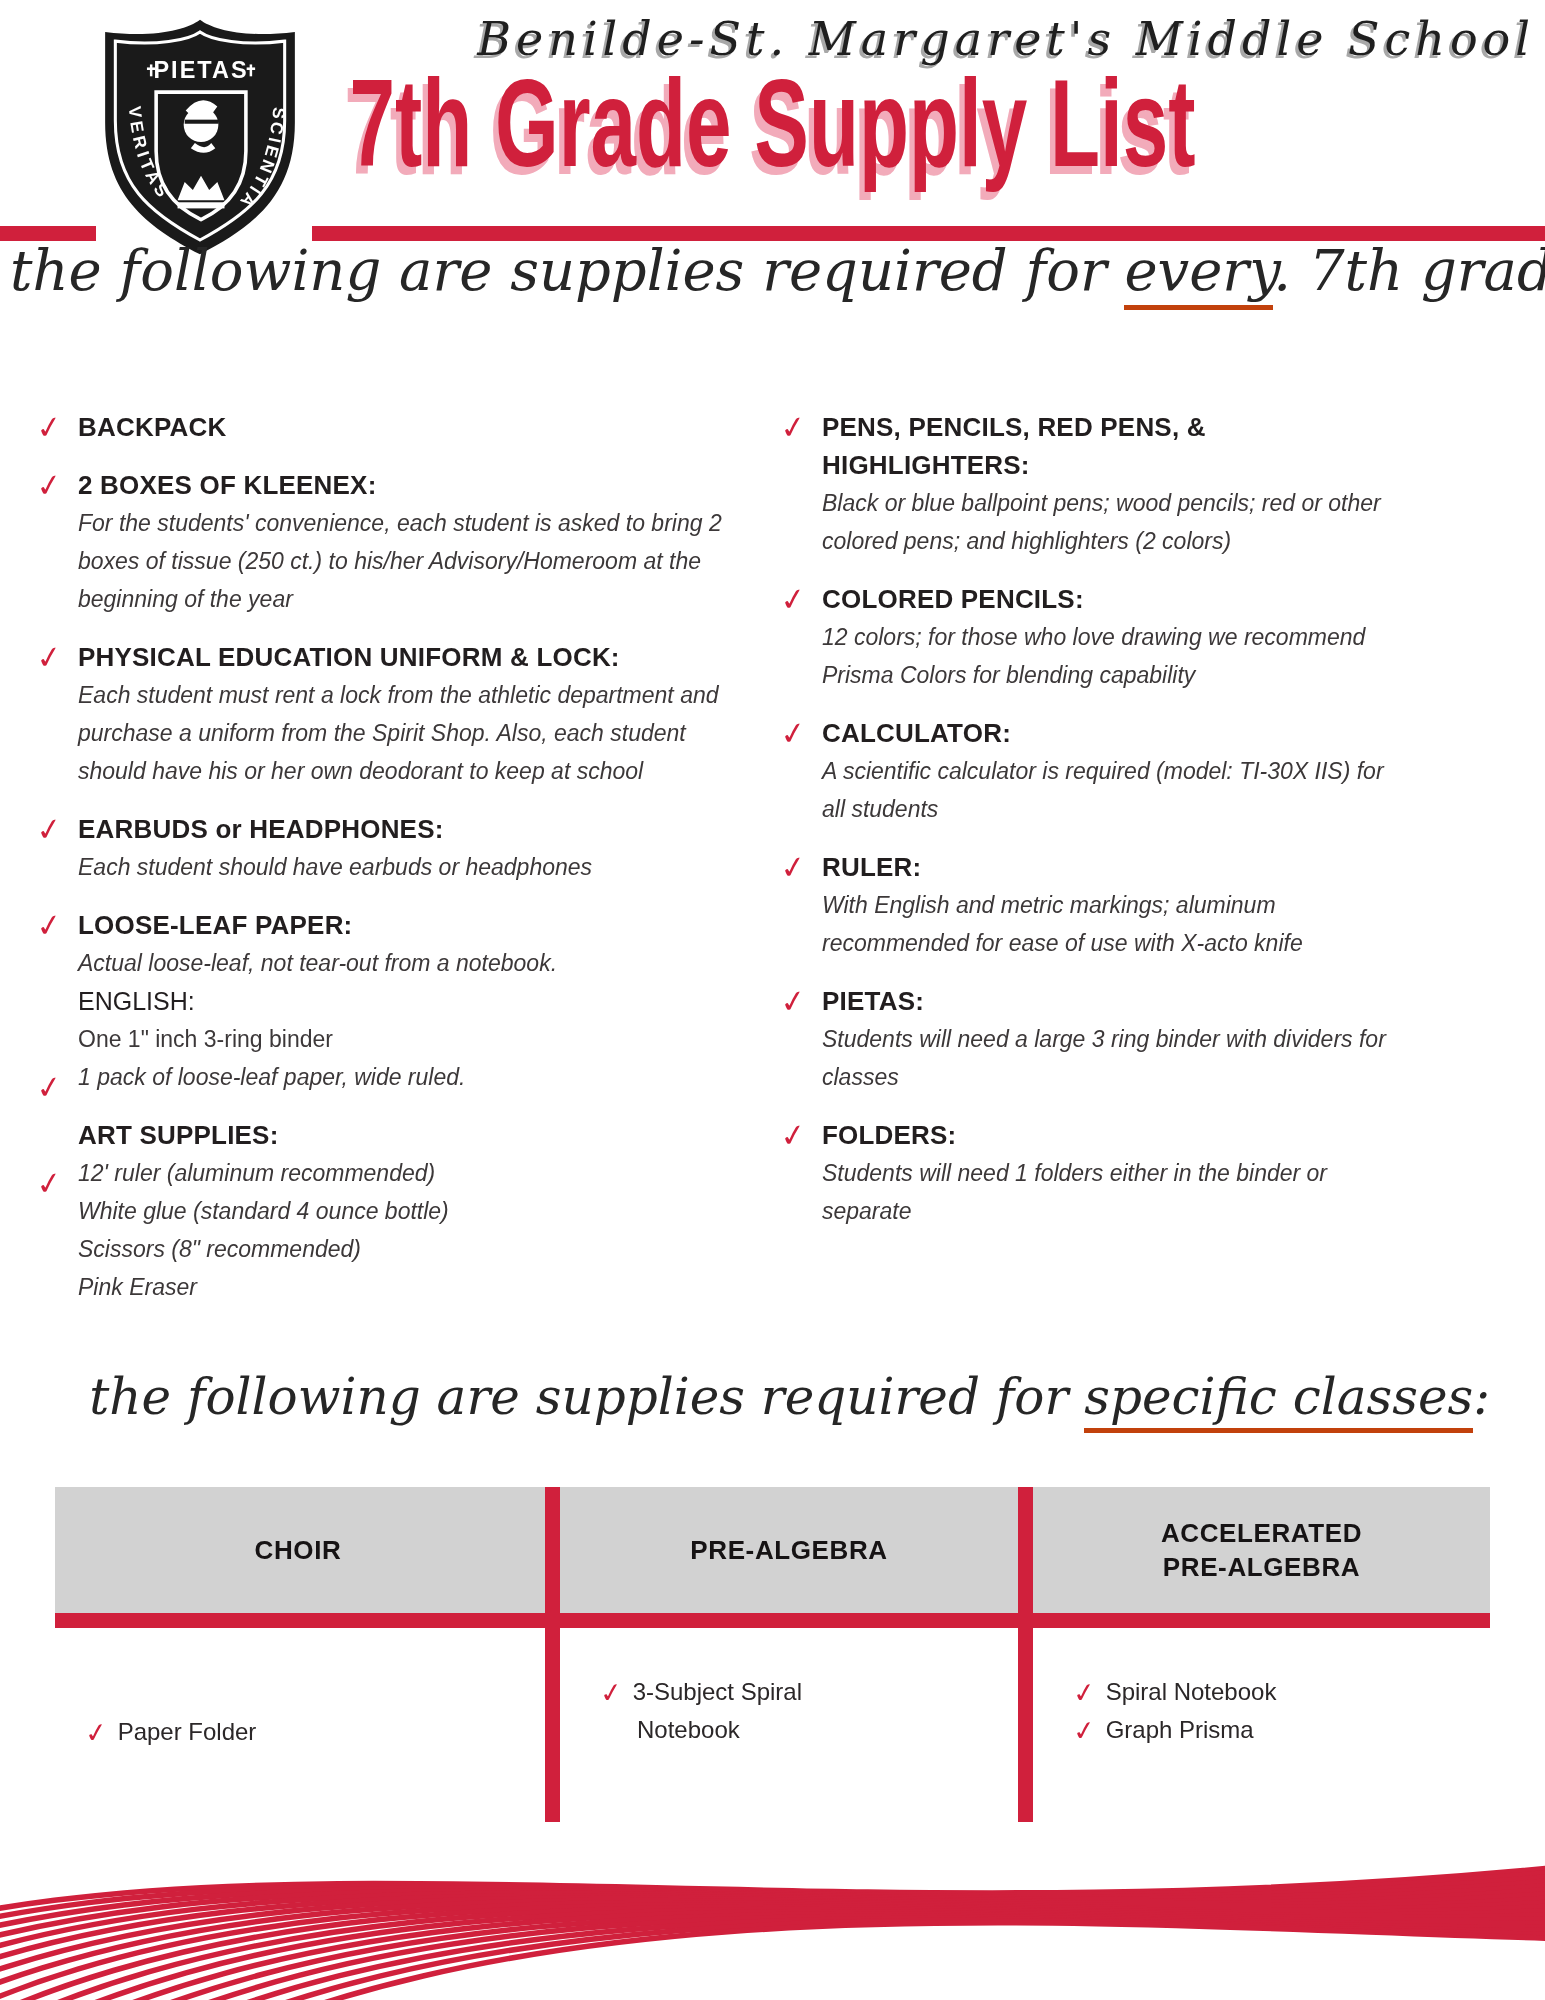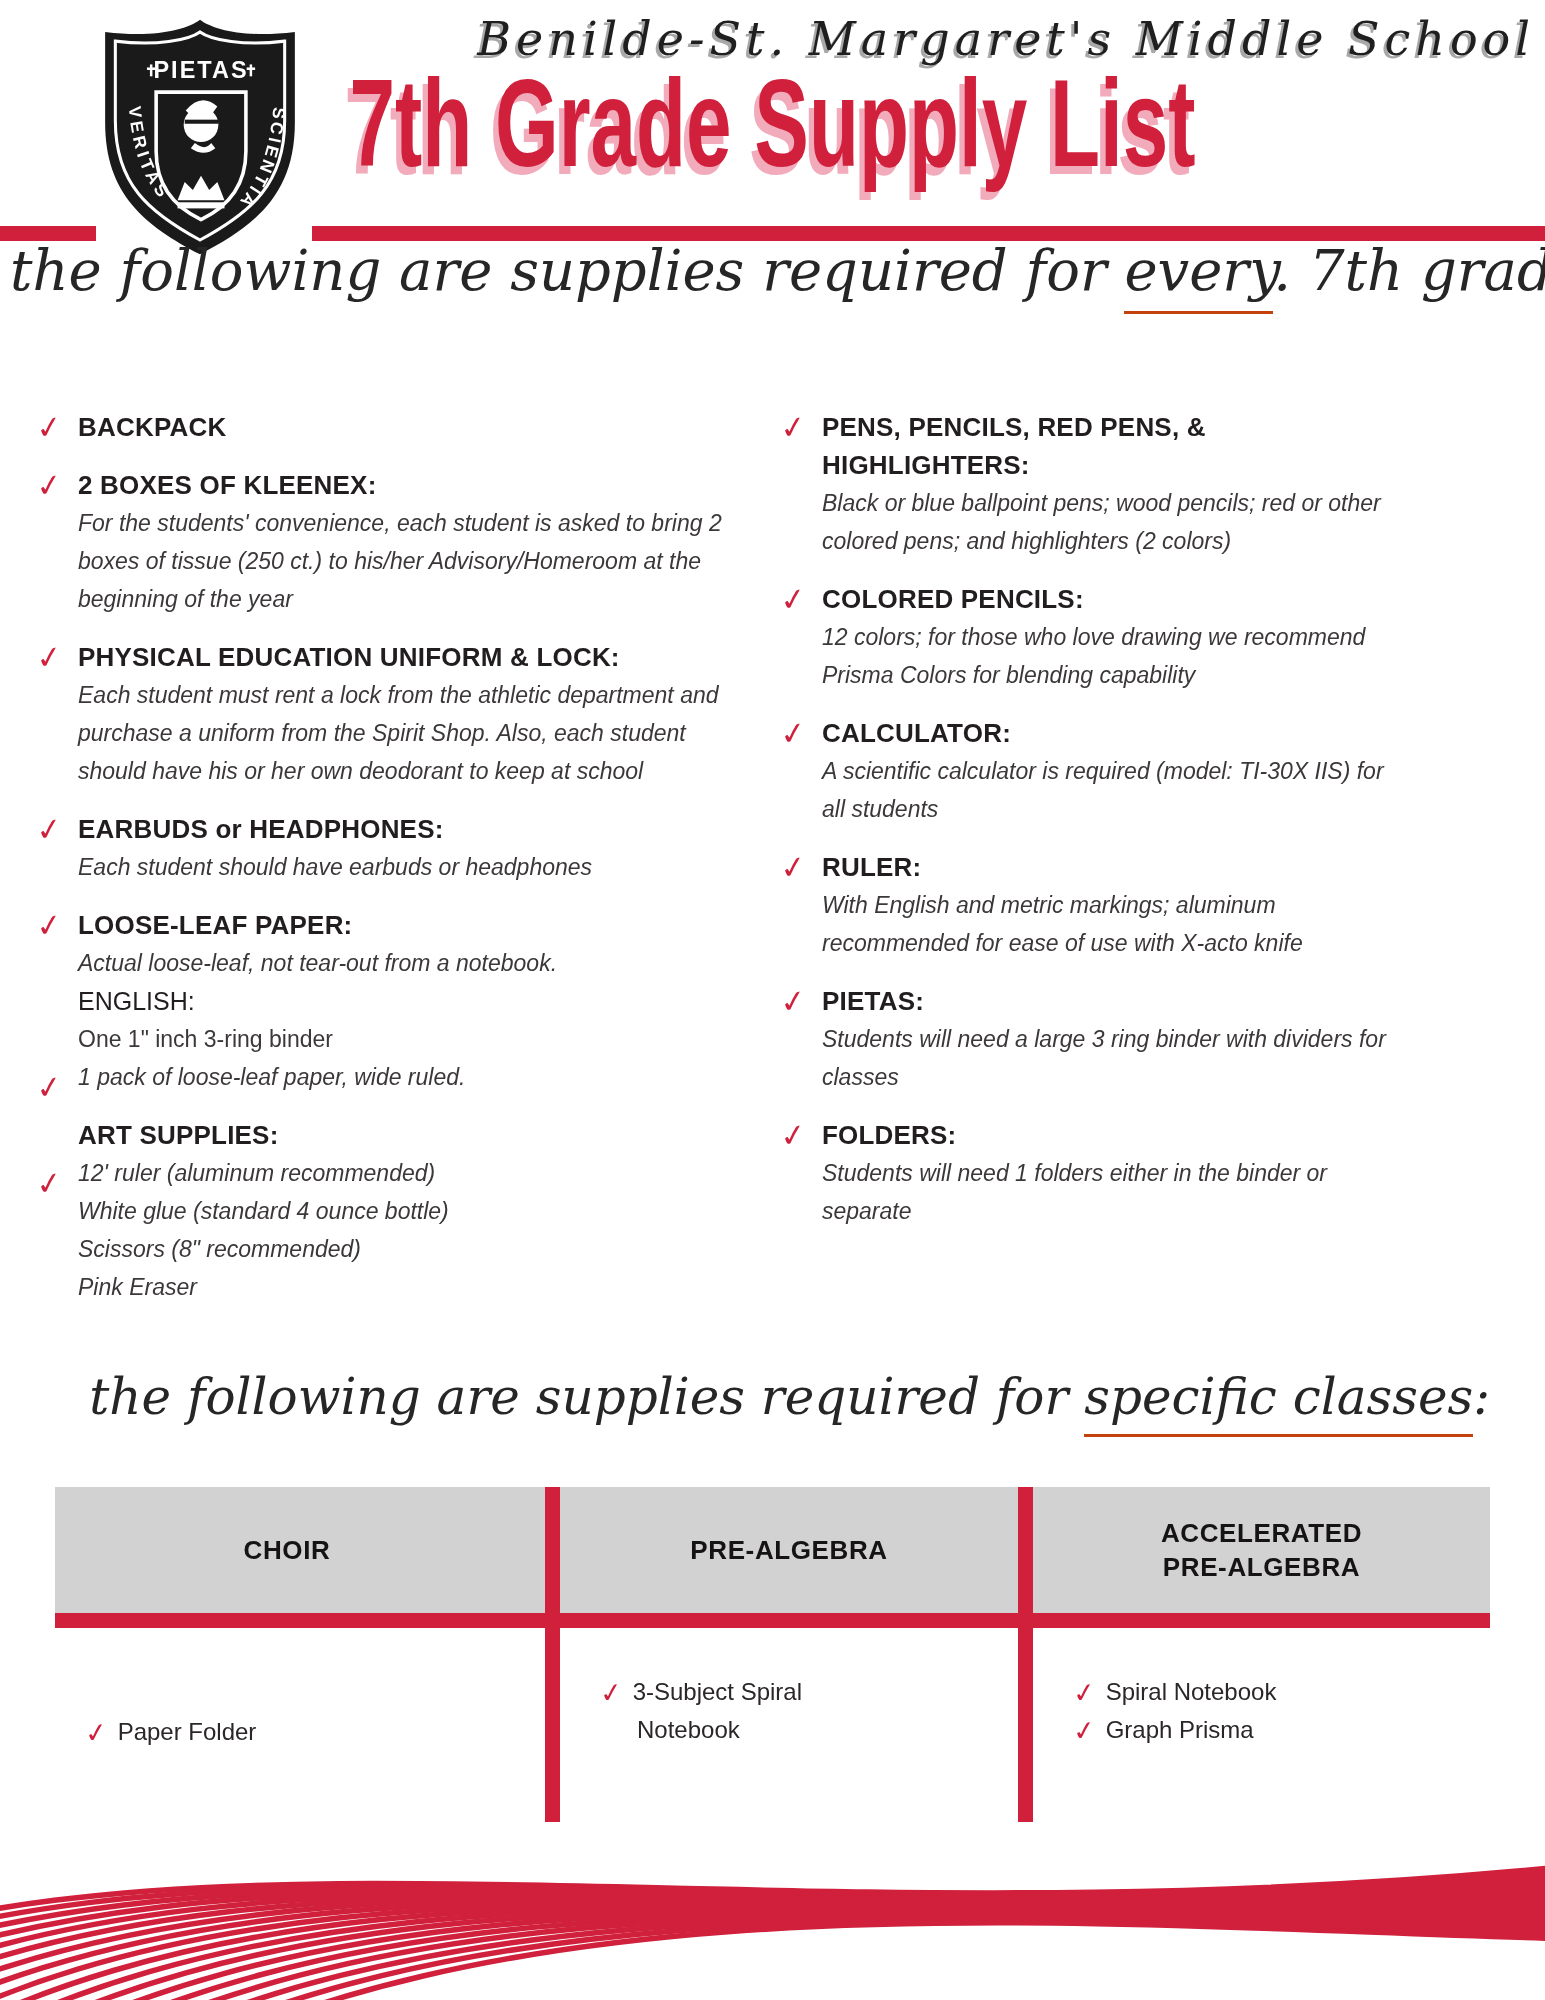--- a/index.html
+++ b/index.html
@@ -20,21 +20,21 @@
     font-size:124px;font-weight:bold;line-height:1.05;color:var(--brand-red);
     transform:scaleX(.66);text-shadow:-8px 8px 0 var(--shadow-pink);white-space:nowrap}
   .rule{position:absolute;top:226px;height:15px;background:var(--brand-red)}
   .rule-left{left:0;width:96px}
   .rule-right{left:312px;right:0}
 
   
   .script{font-family:"DejaVu Serif",serif;font-style:italic;color:#262626;font-weight:normal;white-space:nowrap}
   .h1pos{position:absolute;top:238px;left:10px;right:10px;text-align:center;font-size:56px}
   .h2pos{position:absolute;top:1368px;left:55px;width:1435px;text-align:right;font-size:50px}
-  .us{border-bottom:3px solid #c2410c;padding-bottom:8px}
+  .us{border-bottom:5px solid #c2410c;padding-bottom:2px}
 
   
   .cols{position:absolute;top:408px;left:36px;right:0}
   .col{position:absolute;top:0}
   .col-left{left:0;width:705px}
   .col-right{left:744px;width:606px}
   .item{position:relative;padding-left:42px;margin-bottom:20px}
   .check{color:var(--brand-red);font-weight:bold;font-size:31px;line-height:34px;
     display:inline-block;transform:rotate(-8deg);font-family:"DejaVu Sans",sans-serif}
   .item>.check{position:absolute;left:0;top:2px}
@@ -46,21 +46,21 @@
   .sublabel{font-weight:normal;font-size:25px;line-height:38px;color:var(--ink)}
 
   
   .table{position:absolute;left:55px;top:1487px;width:1435px;height:335px}
   .thead-bg{position:absolute;left:0;top:0;width:100%;height:126px;background:var(--header-gray)}
   .hline{position:absolute;left:0;top:126px;width:100%;height:15px;background:var(--brand-red)}
   .vline{position:absolute;top:0;width:15px;height:335px;background:var(--brand-red)}
   .v1{left:490px}.v2{left:963px}
   .th{position:absolute;top:0;height:126px;display:flex;flex-direction:column;justify-content:center;
     text-align:center;font-weight:bold;font-size:26px;letter-spacing:.6px;line-height:34px;color:#161314}
-  .th1{left:1px;width:462px}.th2{left:505px;width:458px}.th3{left:978px;width:457px}
+  .th1{left:12px;width:462px}.th2{left:505px;width:458px}.th3{left:978px;width:457px}
   .cell-item{position:absolute;font-size:24px;line-height:38px;color:#2b2728}
   .cell-item .check{font-size:27px;margin-right:10px;vertical-align:-2px}
   .ci-indent{padding-left:37px}
   .ci1{left:30px;top:226px}
   .ci2{left:545px;top:186px}
   .ci3a{left:1018px;top:186px}
   .ci3b{left:1018px;top:224px}
 
   
   .wave{position:absolute;left:0;top:1815px;width:1545px;height:185px}

